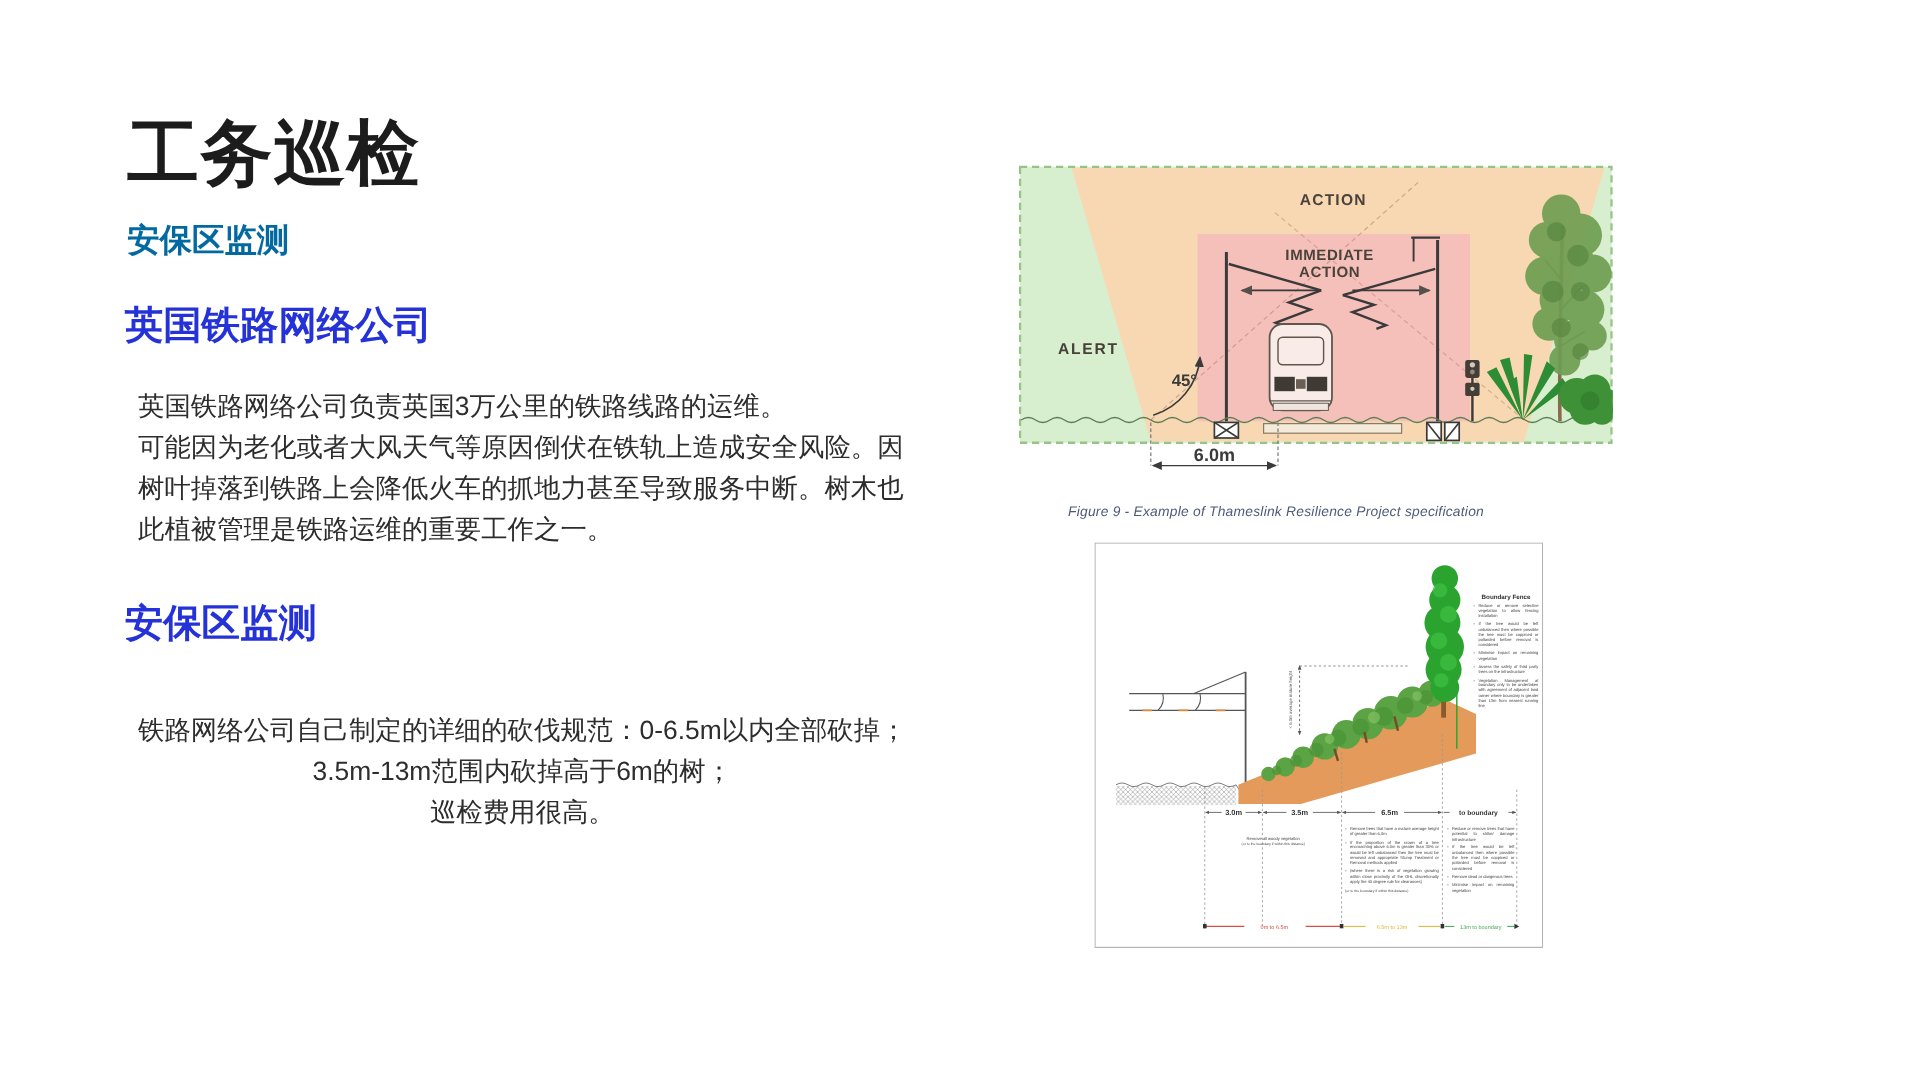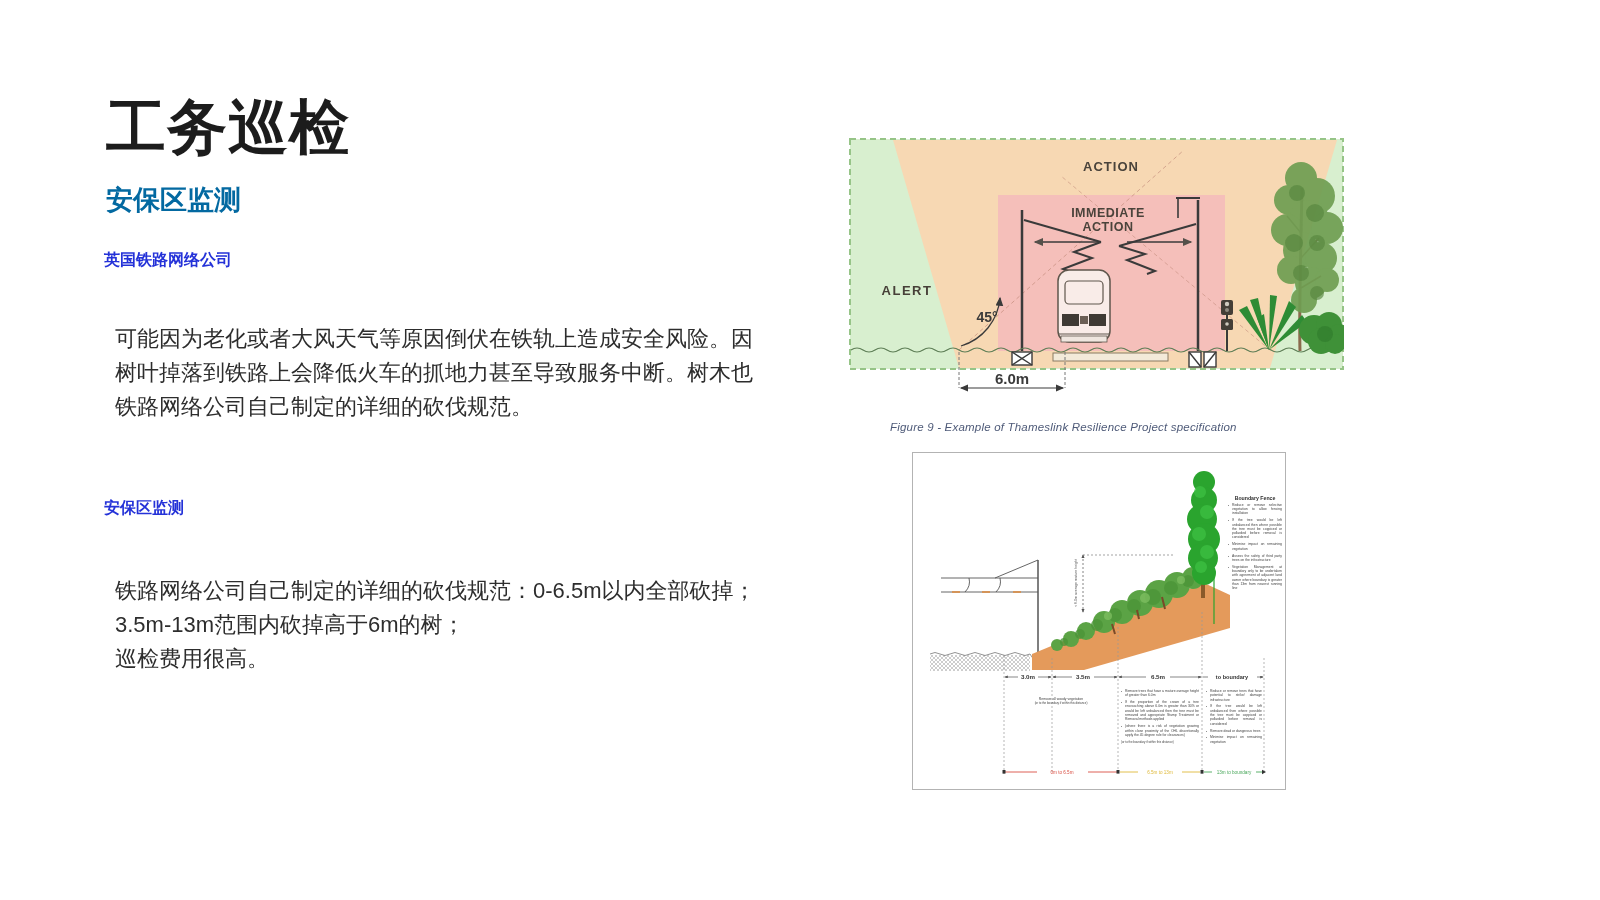--- a/index.html
+++ b/index.html
@@ -2,26 +2,26 @@
 <html><head>
 <meta charset="utf-8">
 <style>
   html,body{margin:0;padding:0;background:#ffffff;width:1600px;height:900px;overflow:hidden;
     font-family:"Liberation Sans","DejaVu Sans",sans-serif;}
   .abs{position:absolute;}
   .slide{position:relative;width:1415px;height:900px;background:#fff;border-radius:20px;}
 
   .title{left:106px;top:88px;font-size:60px;font-weight:900;color:#1c1c1c;letter-spacing:1px;}
   .subtitle{left:106px;top:182px;font-size:27px;font-weight:700;color:#0369a1;text-align:center;}
-  .sec-heading{font-size:16px;font-weight:800;}
+  .sec-heading{font-size:32px;font-weight:800;}
   .h1pos{left:104px;top:250px;}
   .h2pos{left:104px;top:498px;}
   .para{font-size:22px;color:#2d2d2d;line-height:34px;}
   .p1pos{left:115px;top:322px;}
-  .p2pos{left:115px;top:574px;}
+  .p2pos{left:115px;top:592px;text-align:center;}
   .pline{white-space:nowrap;}
 
   .fig-top{left:849px;top:138px;width:495px;height:258px;}
   .fig-caption{left:890px;top:421px;font-size:11.5px;font-style:italic;color:#4e5a78;letter-spacing:.2px;text-align:center;}
   .fig-bottom{left:912px;top:452px;width:374px;height:338px;}
   .fig-bottom svg{position:absolute;left:0;top:0;}
 
   
   .tiny{position:absolute;color:#3f3f3f;font-size:3.4px;line-height:4.3px;text-align:justify;}
   .tiny .bullet{display:flex;margin-bottom:2.6px;}
@@ -33,23 +33,24 @@
 </head>
 <body>
 
 <div class="slide">
 
   <div class="abs title">工务巡检</div>
   <div class="abs subtitle">安保区监测</div>
 
   <div class="abs sec-heading h1pos" style="color: rgb(36, 50, 216);">英国铁路网络公司</div>
   <div class="abs para p1pos">
+    <div class="pline">英国铁路网络公司负责英国3万公里的铁路线路的运维。</div>
     <div class="pline">可能因为老化或者大风天气等原因倒伏在铁轨上造成安全风险。因</div>
     <div class="pline">树叶掉落到铁路上会降低火车的抓地力甚至导致服务中断。树木也</div>
-    <div class="pline">铁路网络公司自己制定的详细的砍伐规范。</div>
+    <div class="pline">此植被管理是铁路运维的重要工作之一。</div>
   </div>
 
   <div class="abs sec-heading h2pos" style="color: rgb(36, 50, 216);">安保区监测</div>
   <div class="abs para p2pos">
     <div class="pline">铁路网络公司自己制定的详细的砍伐规范：0-6.5m以内全部砍掉；</div>
     <div class="pline">3.5m-13m范围内砍掉高于6m的树；</div>
     <div class="pline">巡检费用很高。</div>
   </div>
 
   <div class="abs fig-top">

